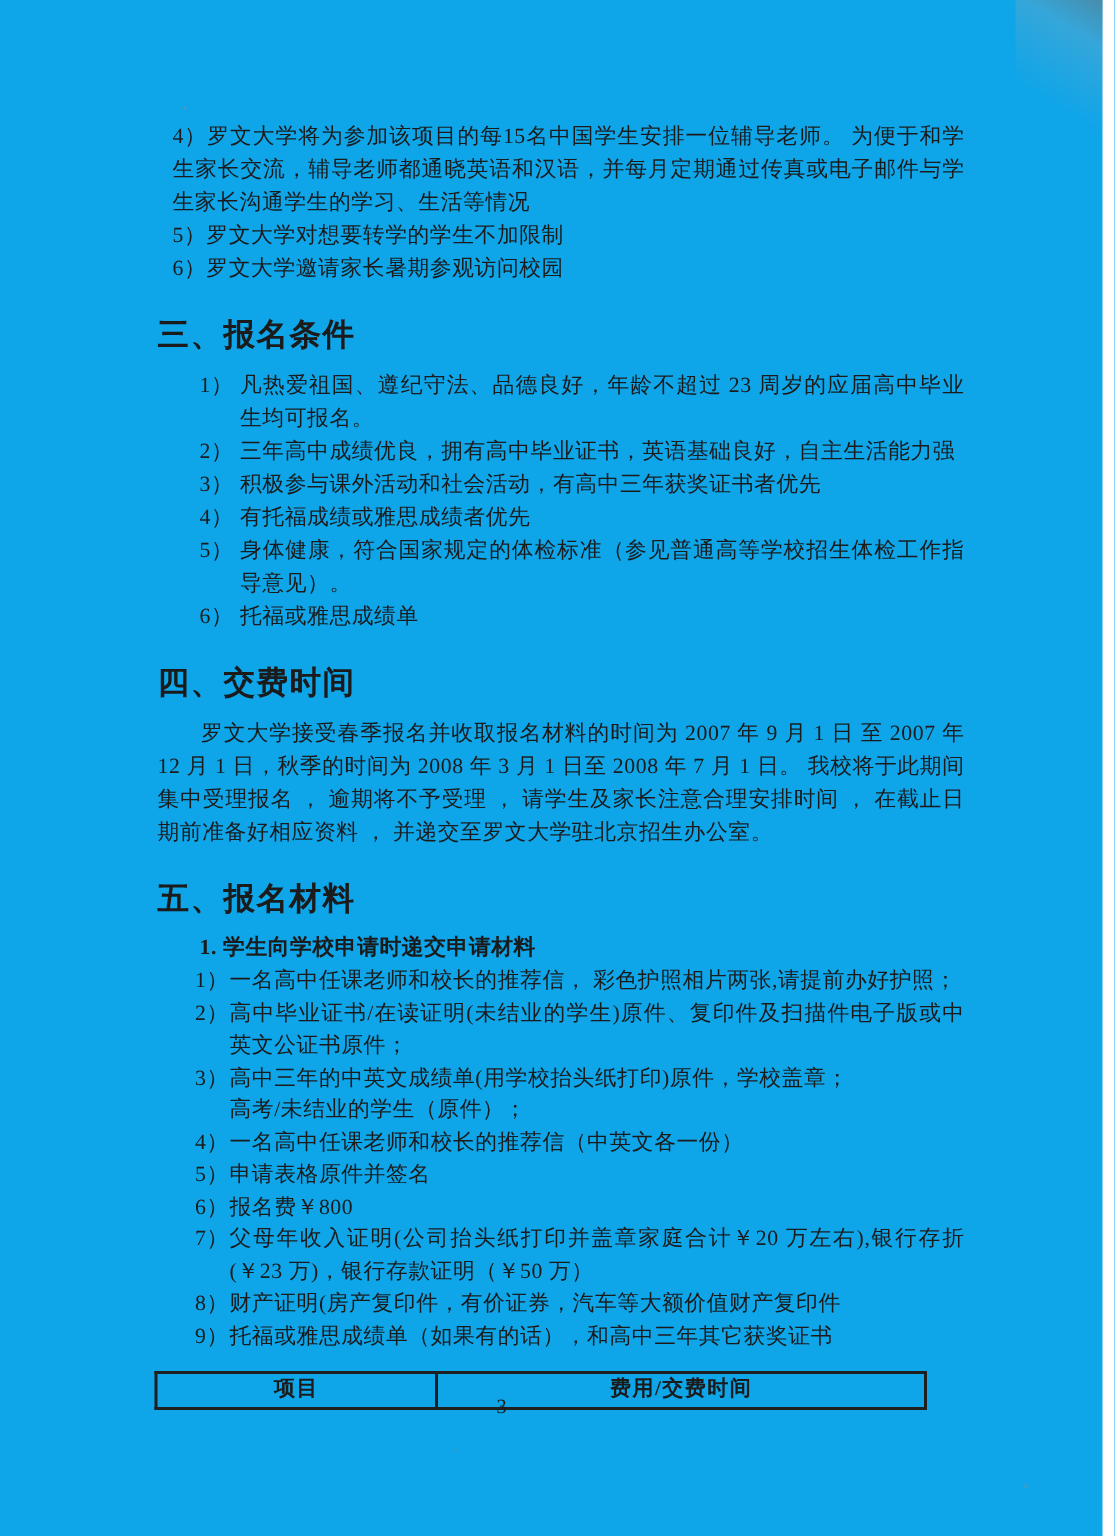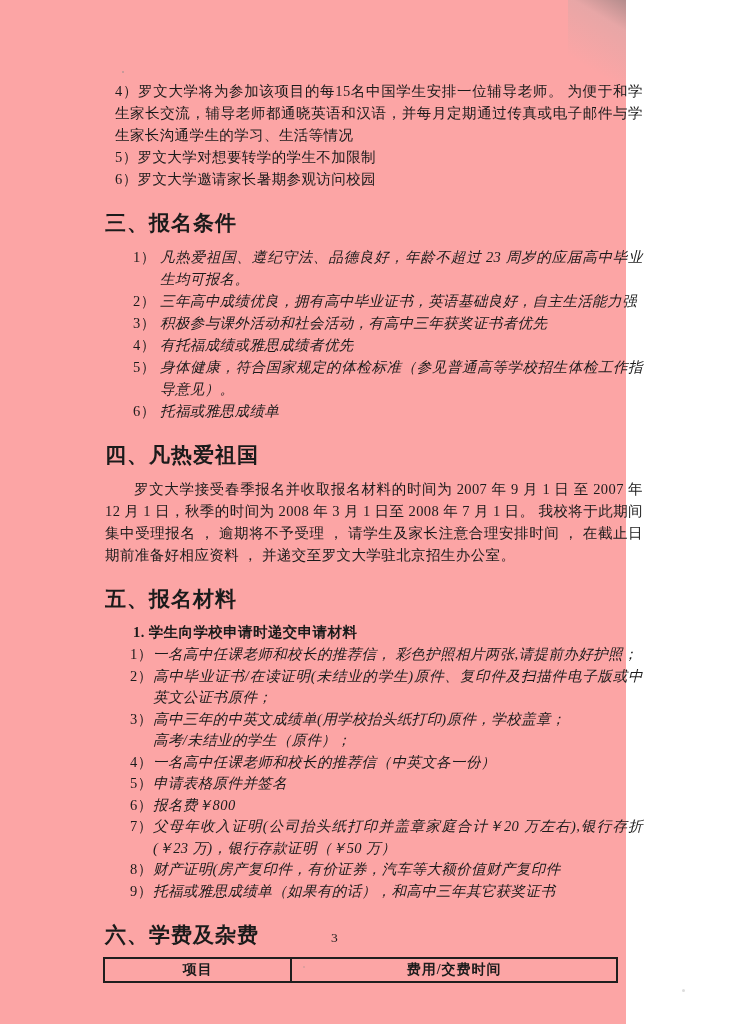--- a/index.html
+++ b/index.html
@@ -6,23 +6,23 @@
   html, body { width: 743px; height: 1024px; }
   body {
     font-family: "Liberation Serif", "DejaVu Serif", serif;
     background: #ffffff;
     color: #1b1b1b;
     position: relative;
     overflow: hidden;
   }
   .page {
     position: relative;
-    width: 626px;
+    width: 735px;
     height: 1024px;
-    background: #fca5a5;
+    background: #0ea5e9;
   }
   .corner-shade {
     position: absolute;
     top: 0; right: 0;
     width: 58px; height: 140px;
     background: linear-gradient(211deg, rgba(120,120,120,0.55) 0%, rgba(170,170,170,0.25) 18%, rgba(255,255,255,0) 52%);
     pointer-events: none;
   }
   .speck { position: absolute; background: #8a8a8a; border-radius: 50%; opacity: .6; }
   .speck.s1 { left: 122px; top: 71px; width: 2px; height: 2px; }
@@ -52,21 +52,21 @@
   }
 
   .hlist { margin-top: 13px; }
   .hlist .hitem { display: flex; }
   
   .hlist.wide { padding-left: 28px; }
   .hlist.wide .num { flex: 0 0 27px; }
   
   .hlist.narrow { padding-left: 25px; margin-top: 1px; line-height: 21.5px; }
   .hlist.narrow .num { flex: 0 0 23px; }
-  .hlist .txt { flex: 1; text-align: justify; text-align-last: left; font-style: italic; }
+  .hlist .txt { flex: 1; text-align: justify; text-align-last: left; }
 
   .para {
     margin-top: 13px;
     text-indent: 2em;
     text-align: justify;
     text-align-last: left;
   }
 
   .subheading {
     font-weight: bold;
@@ -141,21 +141,21 @@
       <div class="hitem">
           <span class="num">5）</span>
           <span class="txt">身体健康，符合国家规定的体检标准（参见普通高等学校招生体检工作指导意见）。</span>
         </div>
       <div class="hitem">
           <span class="num">6）</span>
           <span class="txt">托福或雅思成绩单</span>
         </div>
     </div>
 
-    <h2 class="sec-heading">四、凡热爱祖国</h2>
+    <h2 class="sec-heading">四、交费时间</h2>
     <p class="para">罗文大学接受春季报名并收取报名材料的时间为 2007 年 9 月 1 日 至 2007 年 12 月 1 日，秋季的时间为 2008 年 3 月 1 日至 2008 年 7 月 1 日。 我校将于此期间集中受理报名 ， 逾期将不予受理 ， 请学生及家长注意合理安排时间 ， 在截止日期前准备好相应资料 ， 并递交至罗文大学驻北京招生办公室。</p>
 
     <h2 class="sec-heading">五、报名材料</h2>
     <p class="subheading">1. 学生向学校申请时递交申请材料</p>
     <div class="hlist narrow">
       <div class="hitem">
           <span class="num">1）</span>
           <span class="txt">一名高中任课老师和校长的推荐信， 彩色护照相片两张,请提前办好护照；</span>
         </div>
       <div class="hitem">
@@ -188,21 +188,20 @@
       <div class="hitem">
           <span class="num">8）</span>
           <span class="txt">财产证明(房产复印件，有价证券，汽车等大额价值财产复印件</span>
         </div>
       <div class="hitem">
           <span class="num">9）</span>
           <span class="txt">托福或雅思成绩单（如果有的话），和高中三年其它获奖证书</span>
         </div>
     </div>
 
-    <h2 class="sec-heading">六、学费及杂费</h2>
 
     <table class="fees">
       <thead>
         <tr>
           <th class="col-item">项目</th>
           <th class="col-cost">费用/交费时间</th>
         </tr>
       </thead>
     </table>
 

